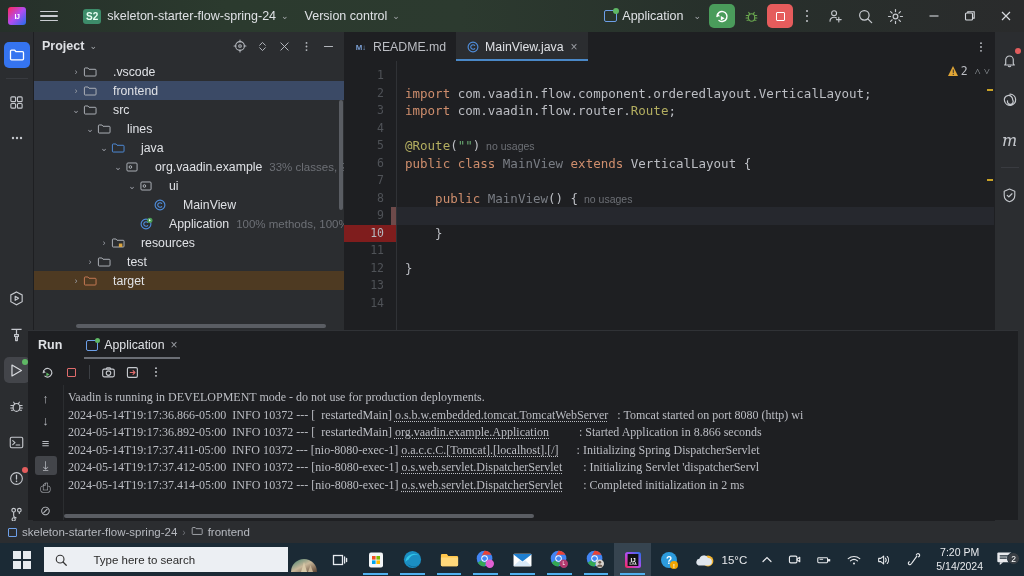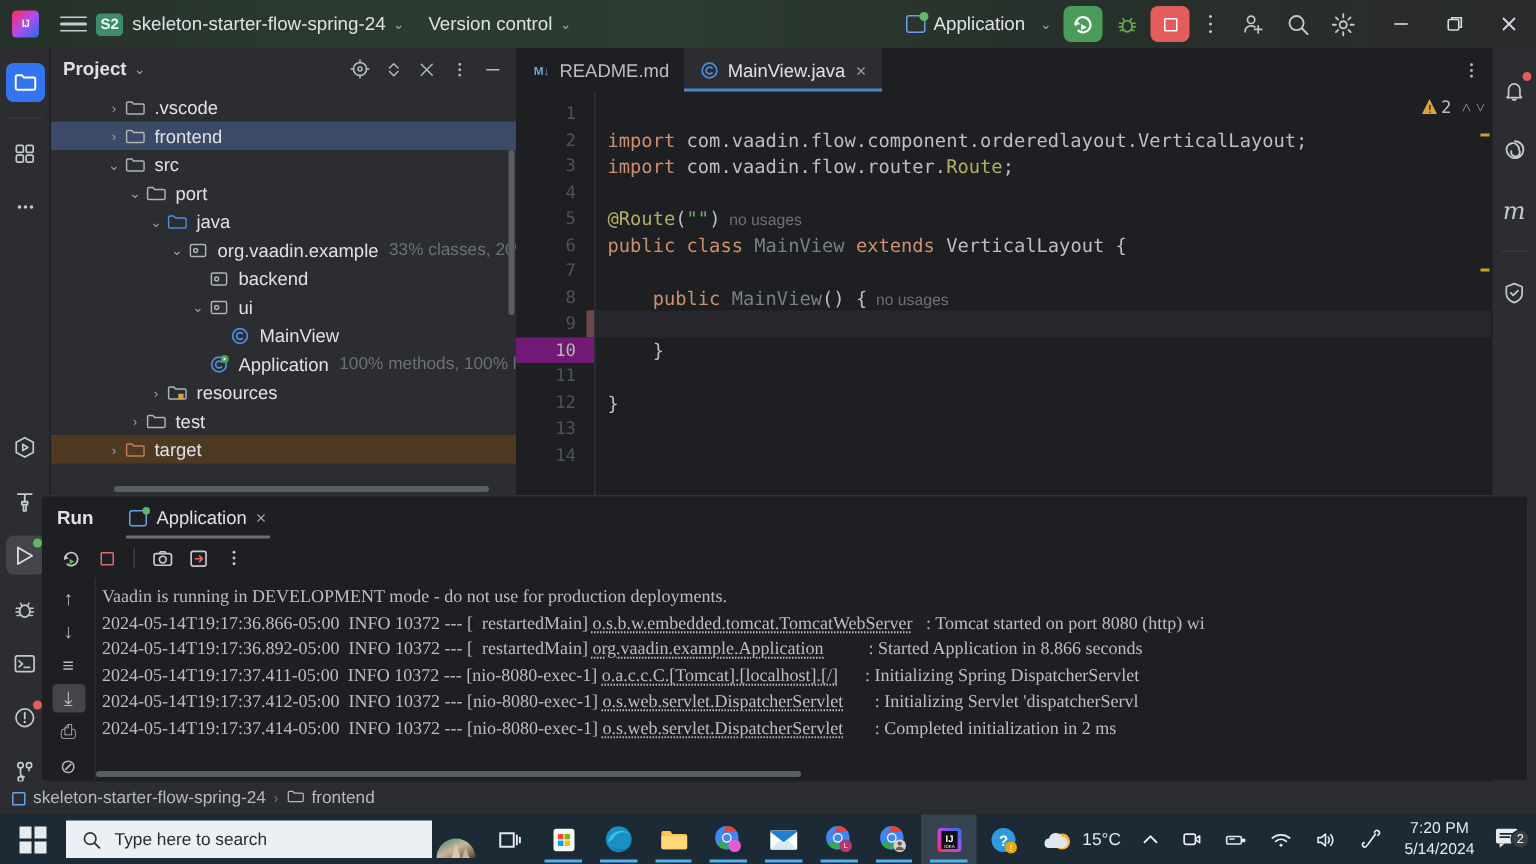--- a/index.html
+++ b/index.html
@@ -21,21 +21,21 @@
   .tb-logo {
     width: 18px; height: 18px; margin-left: 8px; border-radius: 3px;
     background: linear-gradient(135deg,#fe2857 0%,#b24cf0 50%,#1f6feb 100%);
     display: flex; align-items: center; justify-content: center;
     font-size: 8px; color: #fff; font-weight: bold;
   }
   .tb-logo span { font-size: 7px; line-height: 1; letter-spacing: -0.5px; }
   .tb-burger { margin-left: 14px; width: 18px; display: flex; flex-direction: column; gap: 3px; cursor: pointer; }
   .tb-burger i { display:block; height: 1.6px; background: #c9ccd1; border-radius: 1px; }
   .proj-badge {
-    margin-left: 6px; background: #3d8c6a; color: #e9fff4; font-size: 10px; font-weight: bold;
+    margin-left: 25px; background: #3d8c6a; color: #e9fff4; font-size: 10px; font-weight: bold;
     border-radius: 3px; padding: 2px 3px; line-height: 1.1; text-align: right;
   }
   .proj-name { margin-left: 6px; font-size: 12.5px; color: #dfe1e5; }
   .chev { margin-left: 5px; font-size: 9px; color: #a6a9ad; }
   .vcs { margin-left: 16px; font-size: 12.5px; color: #dfe1e5; }
   .tb-spacer { flex: 1; }
   .runconf { display: flex; align-items: center; gap: 5px; margin-right: 8px; }
   .runcfg-icon { position: relative; width: 13px; height: 12px; border: 1.4px solid #6d9fe8; border-radius: 2px; }
   .runcfg-icon::after {
     content:''; position: absolute; right: -3px; top: -3px; width: 6px; height: 6px;
@@ -91,21 +91,21 @@
   }
   .pp-header { height: 28px; display: flex; align-items: center; padding: 0 6px 0 8px; }
   .pp-title { font-size: 12.5px; color: #dfe1e5; font-weight: bold; }
   .pp-header .chev { font-weight: normal; }
   .pp-actions { margin-left: auto; display: flex; align-items: center; gap: 2px; }
   .pp-act { width: 20px; height: 20px; display: flex; align-items: center; justify-content: center; cursor: pointer; border-radius: 3px; }
   .tree { flex: 1; overflow: hidden; position: relative; font-size: 12.3px; color: #dfe1e5; padding-top: 2px;}
   .trow { height: 19px; display: flex; align-items: center; white-space: nowrap; cursor: pointer; padding-right: 4px;}
   .trow.sel { background: #3b4a66; }
   .trow .arrow { width: 12px; font-size: 9px; color: #9da0a8; flex: none; text-align: center; }
-  .trow .tlabel { margin-left: 6px; }
+  .trow .tlabel { margin-left: 16px; }
   .trow .tnote { margin-left: 7px; color: #6d7076; font-size: 11.5px; }
   .trow .icn { flex: none; width: 15px; height: 15px; display:flex; align-items:center; justify-content:center; }
   .trow.highlight-brown { background: #4e3a22; }
   .pp-scroll {
     position: absolute; right: 1px; top: 68px; width: 4px; height: 110px;
     background: #5a5d63; border-radius: 2px;
   }
   .pp-hscroll {
     position: absolute; left: 42px; bottom: 2px; width: 250px; height: 4px;
     background: #5a5d63; border-radius: 2px;
@@ -121,21 +121,21 @@
   .tab.active { background: #2b2d30; color: #dfe1e5; }
   .tab.active::after { content:''; position:absolute; left:0; right:0; bottom:0; height:2px; background:#4a88c7; }
   .tab .close { color: #9a9da3; font-size: 12px; margin-left: 2px; }
   .tabs-right { margin-left: auto; display: flex; align-items: center; padding-right: 6px; }
   .code-wrap { flex: 1; display: flex; position: relative; overflow: hidden; }
   .gutter {
     width: 52px; flex: none; background: #1e1f22; text-align: right; padding-top: 6px;
     font-family: "DejaVu Sans Mono", monospace; font-size: 11.5px; color: #4f5257;
   }
   .gutter .ln { height: 17.5px; line-height: 17.5px; padding-right: 12px; position: relative;}
-  .gutter .ln.cur { color: #b4b7bd; background: #701a75; }
+  .gutter .ln.cur { color: #b4b7bd; background: #7f1d1d; }
   .gutter .ln .modbar { position: absolute; right: 0; top: 0; width: 5px; height: 17.5px; background: #6e4a4a; }
   .code {
     flex: 1; padding-top: 6px; font-family: "DejaVu Sans Mono", monospace; font-size: 12.5px;
     color: #bcbec4; border-left: 1px solid #303236; position: relative; overflow: hidden;
   }
   .code .cl { height: 17.5px; line-height: 17.5px; padding-left: 8px; white-space: pre; }
   .code .cl.cur { background: #26282e; }
   .kw { color: #cf8e6d; }
   .str { color: #6aab73; }
   .ann { color: #b3ae60; }
@@ -185,21 +185,21 @@
   .sb-right { margin-left: auto; display: flex; align-items: center; gap: 14px; }
 
   
   .taskbar {
     position: absolute; left: 0; top: 543px; width: 1024px; height: 33px;
     background: #1b2a35; display: flex; align-items: center;
   }
   .tb-start { width: 46px; height: 33px; display: flex; align-items: center; justify-content: center; cursor: pointer;}
   .tb-search {
     width: 252px; height: 25px; background: #eceff3; border-radius: 0; display: flex; align-items: center;
-    gap: 8px; padding-left: 10px; color: #2a2a2a; font-size: 11.5px; cursor: text;
+    gap: 25px; padding-left: 10px; color: #2a2a2a; font-size: 11.5px; cursor: text;
   }
   .tb-cortana { width: 34px; height: 33px; display:flex; align-items:center; justify-content:center;}
   .tb-icon { width: 38px; height: 33px; display: flex; align-items: center; justify-content: center; position: relative; cursor: pointer;}
   .tb-icon.open::after { content:''; position: absolute; left: 6px; right: 6px; bottom: 1px; height: 2px; background: #4fb0ef; }
   .tb-icon.focused { background: #364450; }
   .tray { margin-left: auto; display: flex; align-items: center; height: 33px; color: #e8eaed; font-size: 11.5px;}
   .tray-item { padding: 16px 7px; height: 27px; display: flex; align-items: center; cursor: pointer;}
   .clock { display: flex; flex-direction: column; align-items: center; line-height: 1.25; font-size: 10.5px; padding: 0 8px; cursor: pointer; text-align: right;}
   .notif { position: relative; padding: 0 10px 0 4px; cursor: pointer;}
   .notif-badge {
@@ -463,51 +463,41 @@
           </span>
           <span class="tlabel">src</span>
         </div>
         <div class="trow" style="padding-left: 50px;">
           <span class="arrow">⌄</span>
           <span class="icn">
             <svg width="14" height="14" viewBox="0 0 16 16">
               <path d="M1.6 4.4a1 1 0 0 1 1-1h3l1.3 1.5h7a1 1 0 0 1 1 1v5.7a1 1 0 0 1-1 1h-11.3a1 1 0 0 1-1-1z" fill="none" stroke="#b0b4ba" stroke-width="1.1"></path>
             </svg>
           </span>
-          <span class="tlabel">port</span>
+          <span class="tlabel">lines</span>
         </div>
         <div class="trow" style="padding-left: 64px;">
           <span class="arrow">⌄</span>
           <span class="icn">
             <svg width="14" height="14" viewBox="0 0 16 16">
               <path d="M1.6 4.4a1 1 0 0 1 1-1h3l1.3 1.5h7a1 1 0 0 1 1 1v5.7a1 1 0 0 1-1 1h-11.3a1 1 0 0 1-1-1z" fill="none" stroke="#4f8ddb" stroke-width="1.1"></path>
             </svg>
           </span>
           <span class="tlabel">java</span>
         </div>
         <div class="trow" style="padding-left: 78px;">
           <span class="arrow">⌄</span>
           <span class="icn">
             <svg width="14" height="14" viewBox="0 0 16 16">
               <rect x="2.2" y="3.4" width="11.6" height="9.2" rx="1.2" fill="none" stroke="#b0b4ba" stroke-width="1.1"></rect>
               <circle cx="6.2" cy="8" r="1.5" fill="none" stroke="#b0b4ba" stroke-width="1.1"></circle>
             </svg>
           </span>
           <span class="tlabel">org.vaadin.example</span>
           <span class="tnote">33% classes, 20% lines covered</span>
-        </div>
-        <div class="trow" style="padding-left: 92px;">
-          <span class="arrow"></span>
-          <span class="icn">
-            <svg width="14" height="14" viewBox="0 0 16 16">
-              <rect x="2.2" y="3.4" width="11.6" height="9.2" rx="1.2" fill="none" stroke="#b0b4ba" stroke-width="1.1"></rect>
-              <circle cx="6.2" cy="8" r="1.5" fill="none" stroke="#b0b4ba" stroke-width="1.1"></circle>
-            </svg>
-          </span>
-          <span class="tlabel">backend</span>
         </div>
         <div class="trow" style="padding-left: 92px;">
           <span class="arrow">⌄</span>
           <span class="icn">
             <svg width="14" height="14" viewBox="0 0 16 16">
               <rect x="2.2" y="3.4" width="11.6" height="9.2" rx="1.2" fill="none" stroke="#b0b4ba" stroke-width="1.1"></rect>
               <circle cx="6.2" cy="8" r="1.5" fill="none" stroke="#b0b4ba" stroke-width="1.1"></circle>
             </svg>
           </span>
           <span class="tlabel">ui</span>

